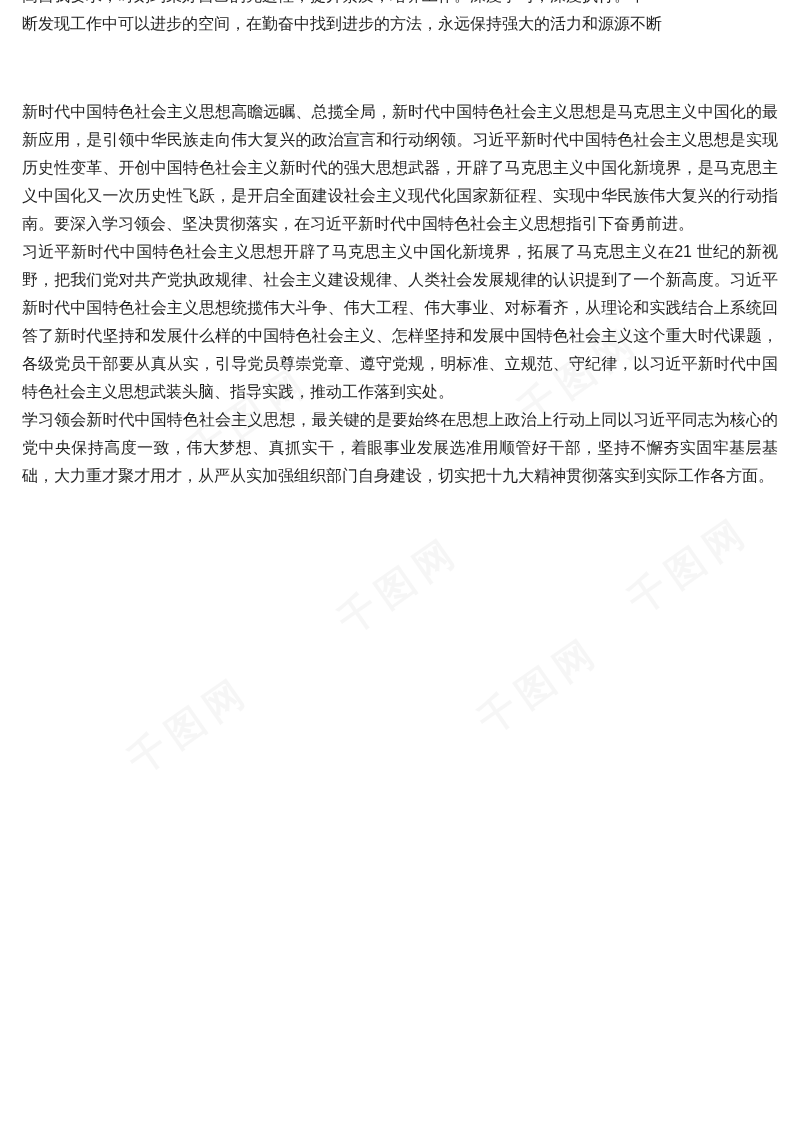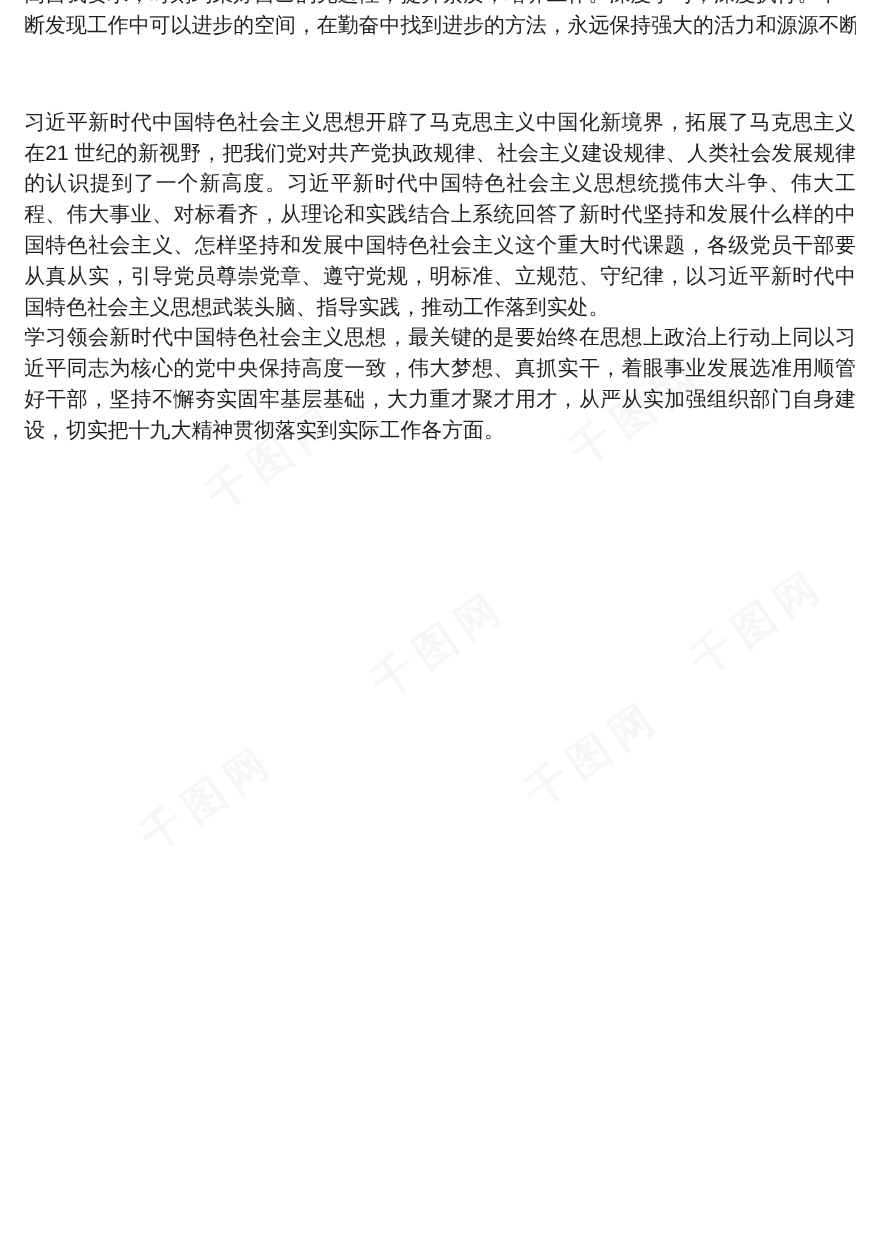--- a/index.html
+++ b/index.html
@@ -14,21 +14,21 @@
     background: #ffffff;
     overflow: hidden;
     font-family: "Liberation Sans", "DejaVu Sans", sans-serif;
   }
   .content {
     position: absolute;
     top: 0;
     left: 22px;
     width: 756px;
     color: #1f1f1f;
-    font-size: 19px;
+    font-size: 16px;
     line-height: 28px;
     text-align: justify;
     word-break: break-all;
   }
   .content p {
     margin: 0;
     padding: 0;
   }
   
   .intro-block { margin-bottom: 10px; }
@@ -77,17 +77,18 @@
   </div>
 
   <div class="content">
 
     <div class="intro-block">
       <div class="clipped-line">高自我要求，时刻约束好自己的先进性，提升素质，培养工作。深度学习，深度执行。不</div>
       <div class="single-line">断发现工作中可以进步的空间，在勤奋中找到进步的方法，永远保持强大的活力和源源不断</div>
       <div class="page-break-gap"></div>
     </div>
 
+    <p>新时代中国特色社会主义思想高瞻远瞩、总揽全局，新时代中国特色社会主义思想是马克思主义中国化的最新应用，是引领中华民族走向伟大复兴的政治宣言和行动纲领。习近平新时代中国特色社会主义思想是实现历史性变革、开创中国特色社会主义新时代的强大思想武器，开辟了马克思主义中国化新境界，是马克思主义中国化又一次历史性飞跃，是开启全面建设社会主义现代化国家新征程、实现中华民族伟大复兴的行动指南。要深入学习领会、坚决贯彻落实，在习近平新时代中国特色社会主义思想指引下奋勇前进。</p>
     <p>习近平新时代中国特色社会主义思想开辟了马克思主义中国化新境界，拓展了马克思主义在21 世纪的新视野，把我们党对共产党执政规律、社会主义建设规律、人类社会发展规律的认识提到了一个新高度。习近平新时代中国特色社会主义思想统揽伟大斗争、伟大工程、伟大事业、对标看齐，从理论和实践结合上系统回答了新时代坚持和发展什么样的中国特色社会主义、怎样坚持和发展中国特色社会主义这个重大时代课题，各级党员干部要从真从实，引导党员尊崇党章、遵守党规，明标准、立规范、守纪律，以习近平新时代中国特色社会主义思想武装头脑、指导实践，推动工作落到实处。</p>
     <p>学习领会新时代中国特色社会主义思想，最关键的是要始终在思想上政治上行动上同以习近平同志为核心的党中央保持高度一致，伟大梦想、真抓实干，着眼事业发展选准用顺管好干部，坚持不懈夯实固牢基层基础，大力重才聚才用才，从严从实加强组织部门自身建设，切实把十九大精神贯彻落实到实际工作各方面。</p>
 
   </div>
 </div>
 
 </body></html>

